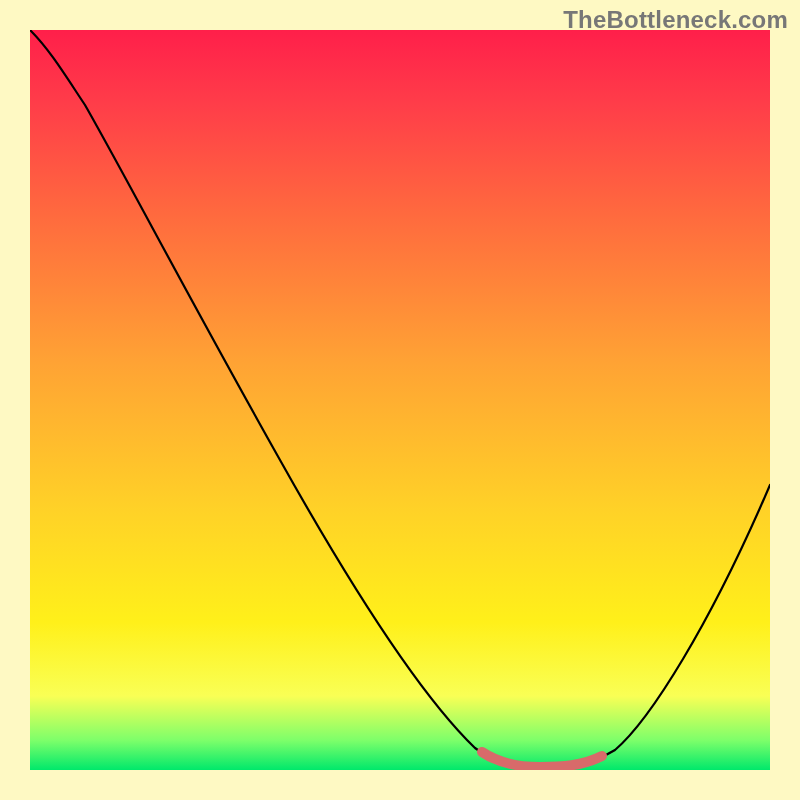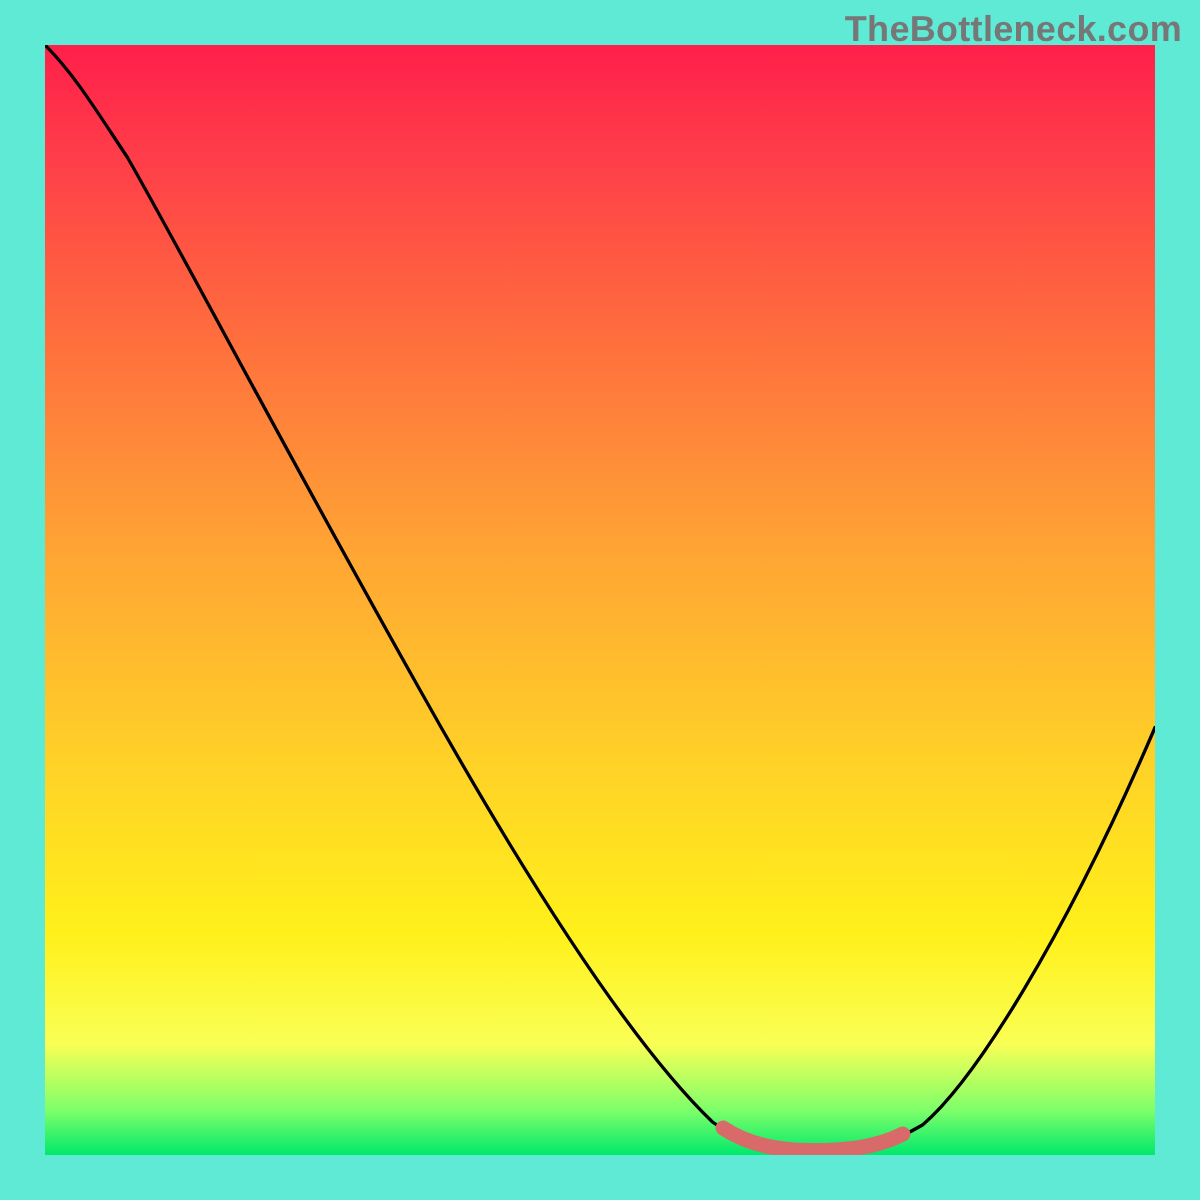--- a/index.html
+++ b/index.html
@@ -1,21 +1,21 @@
 <!DOCTYPE html>
 <html><head>
 <meta charset="utf-8">
 <style>
   * { margin: 0; padding: 0; box-sizing: border-box; }
   html, body { width: 800px; height: 800px; overflow: hidden; background: #000; }
   .frame {
     position: relative;
     width: 800px;
     height: 800px;
-    background: #5eead4;
+    background: #fef9c3;
   }
   .watermark {
     position: absolute;
     top: 6px;
     right: 12px;
     font-family: Arial, Helvetica, sans-serif;
     font-size: 24px;
     font-weight: 600;
     color: #777;
     letter-spacing: 0.2px;

